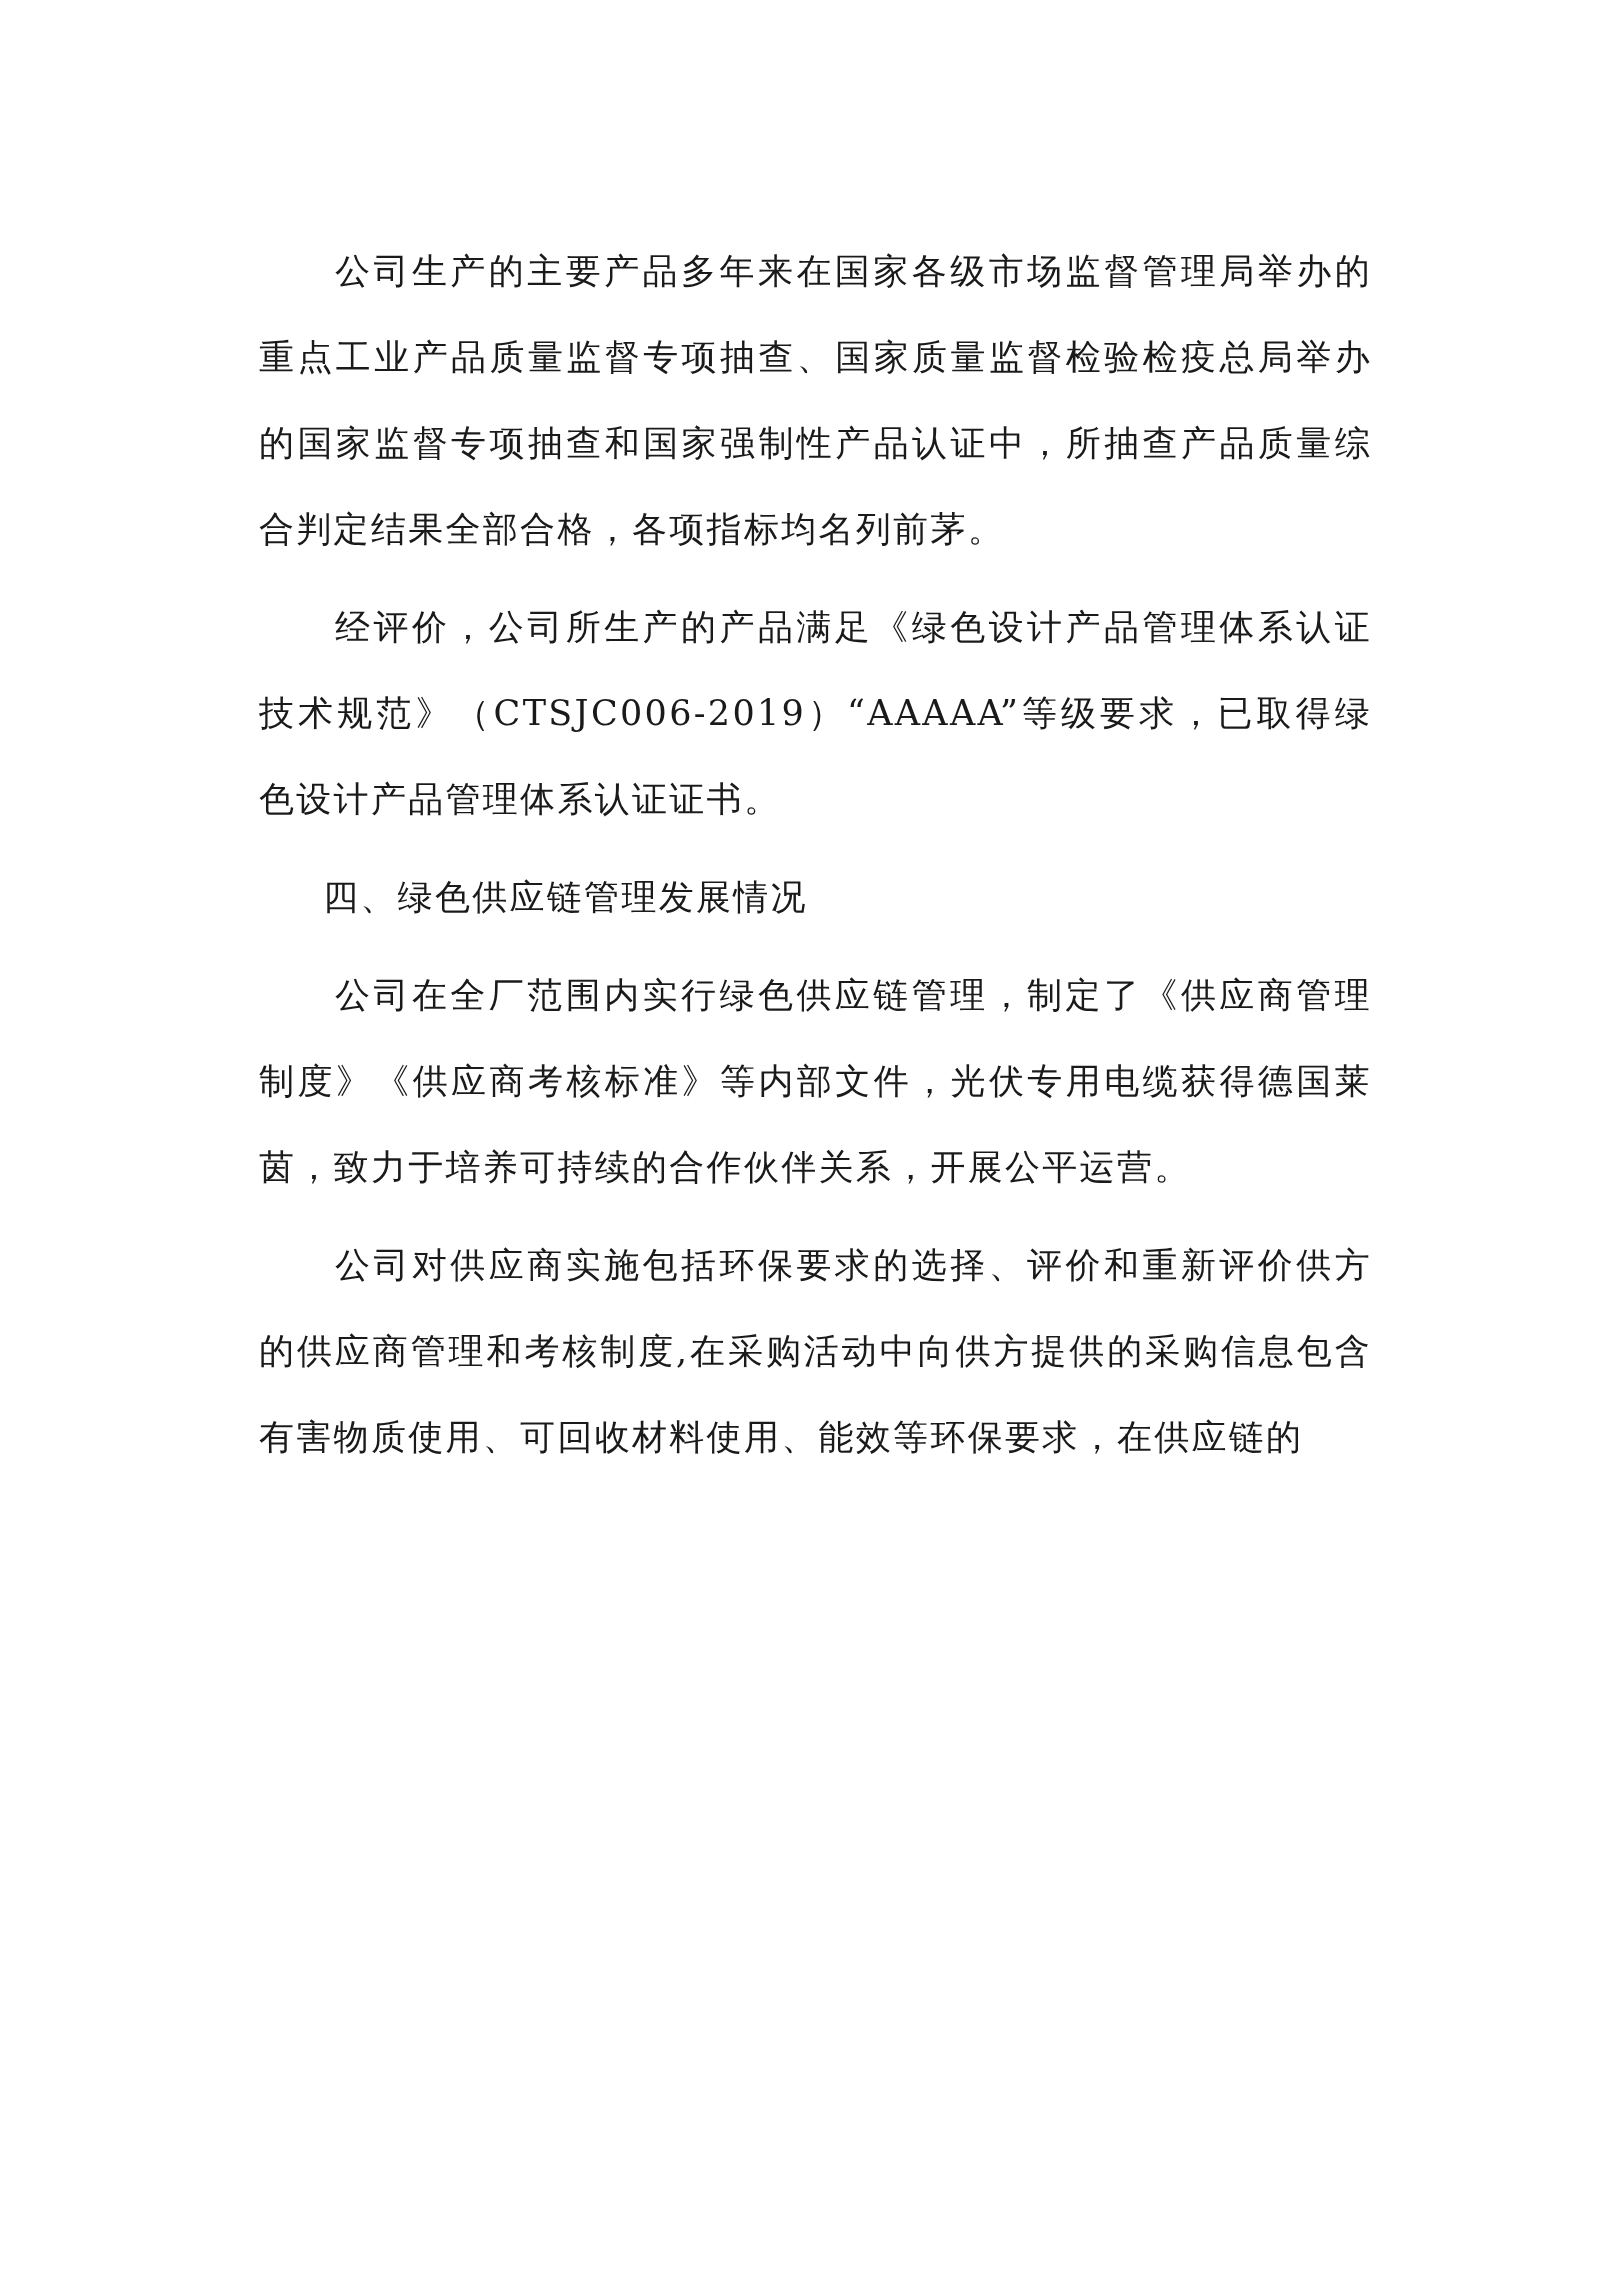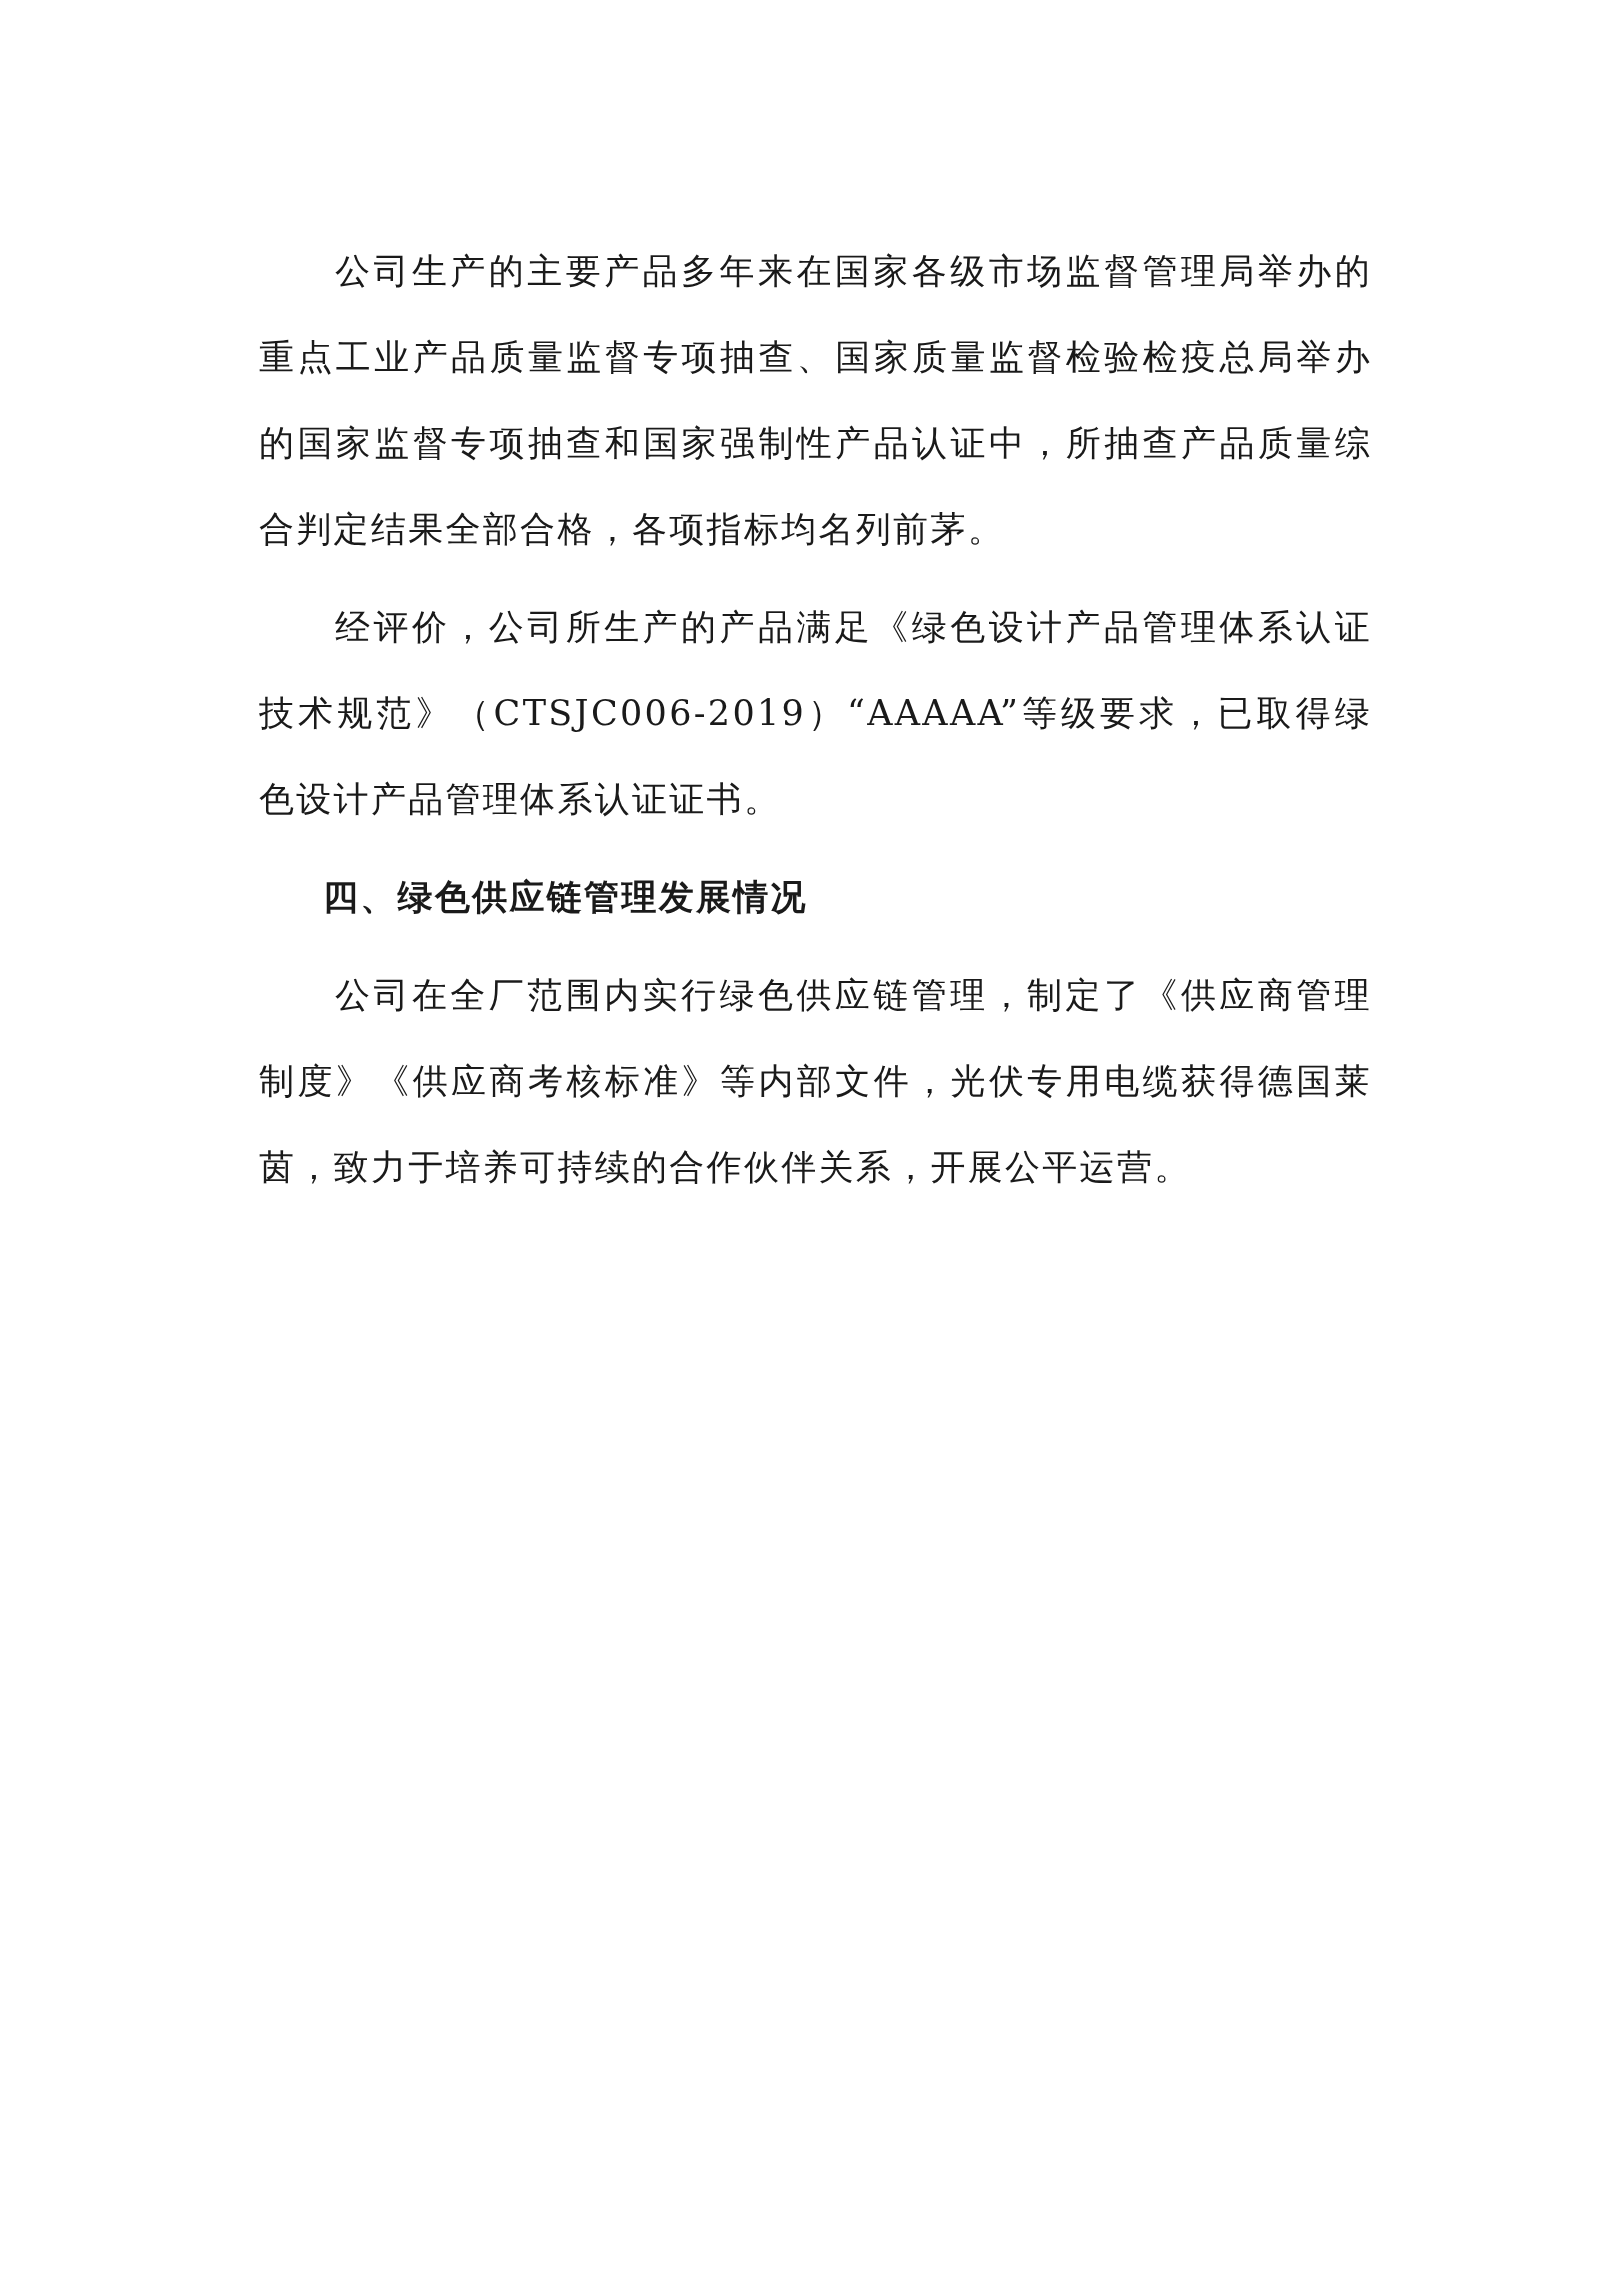--- a/index.html
+++ b/index.html
@@ -30,26 +30,27 @@
       text-align: justify;
       text-justify: inter-character;
       word-break: break-all;
     }
     .heading {
       margin: 0;
       font-size: 35px;
       line-height: 86px;
       letter-spacing: 2.3px;
       text-indent: 76px;
-      font-weight: bold;
+      font-weight: normal;
       font-family: "DejaVu Sans", "Liberation Sans", sans-serif;
     }
   </style>
 </head>
 <body>
 
 <div class="page">
   <p class="para">公司生产的主要产品多年来在国家各级市场监督管理局举办的重点工业产品质量监督专项抽查、国家质量监督检验检疫总局举办的国家监督专项抽查和国家强制性产品认证中，所抽查产品质量综合判定结果全部合格，各项指标均名列前茅。</p>
   <p class="para">经评价，公司所生产的产品满足《绿色设计产品管理体系认证技术规范》（CTSJC006-2019）“AAAAA”等级要求，已取得绿色设计产品管理体系认证证书。</p>
   <p class="heading">四、绿色供应链管理发展情况</p>
   <p class="para">公司在全厂范围内实行绿色供应链管理，制定了《供应商管理制度》《供应商考核标准》等内部文件，光伏专用电缆获得德国莱茵，致力于培养可持续的合作伙伴关系，开展公平运营。</p>
+  <p class="para">公司对供应商实施包括环保要求的选择、评价和重新评价供方的供应商管理和考核制度,在采购活动中向供方提供的采购信息包含有害物质使用、可回收材料使用、能效等环保要求，在供应链的</p>
 </div>
 
 
 </body></html>

